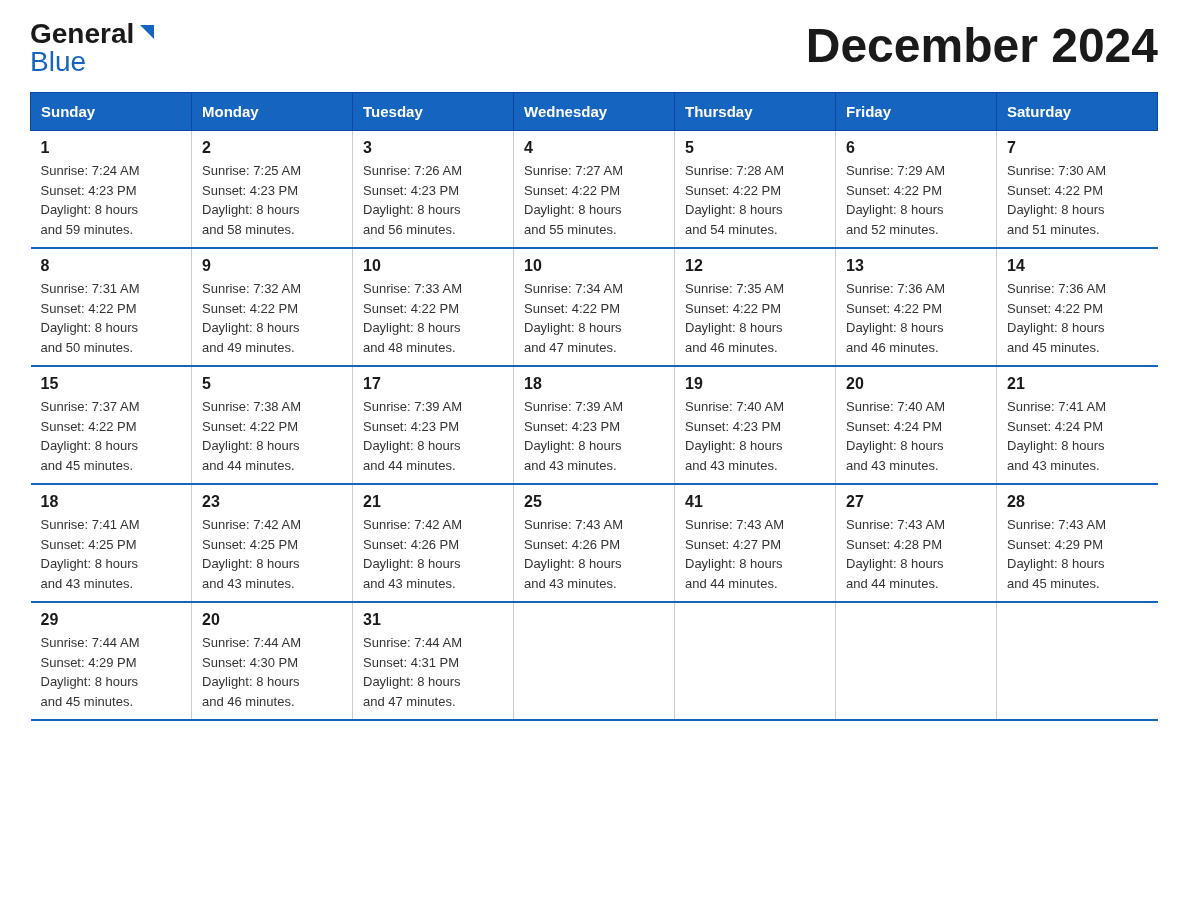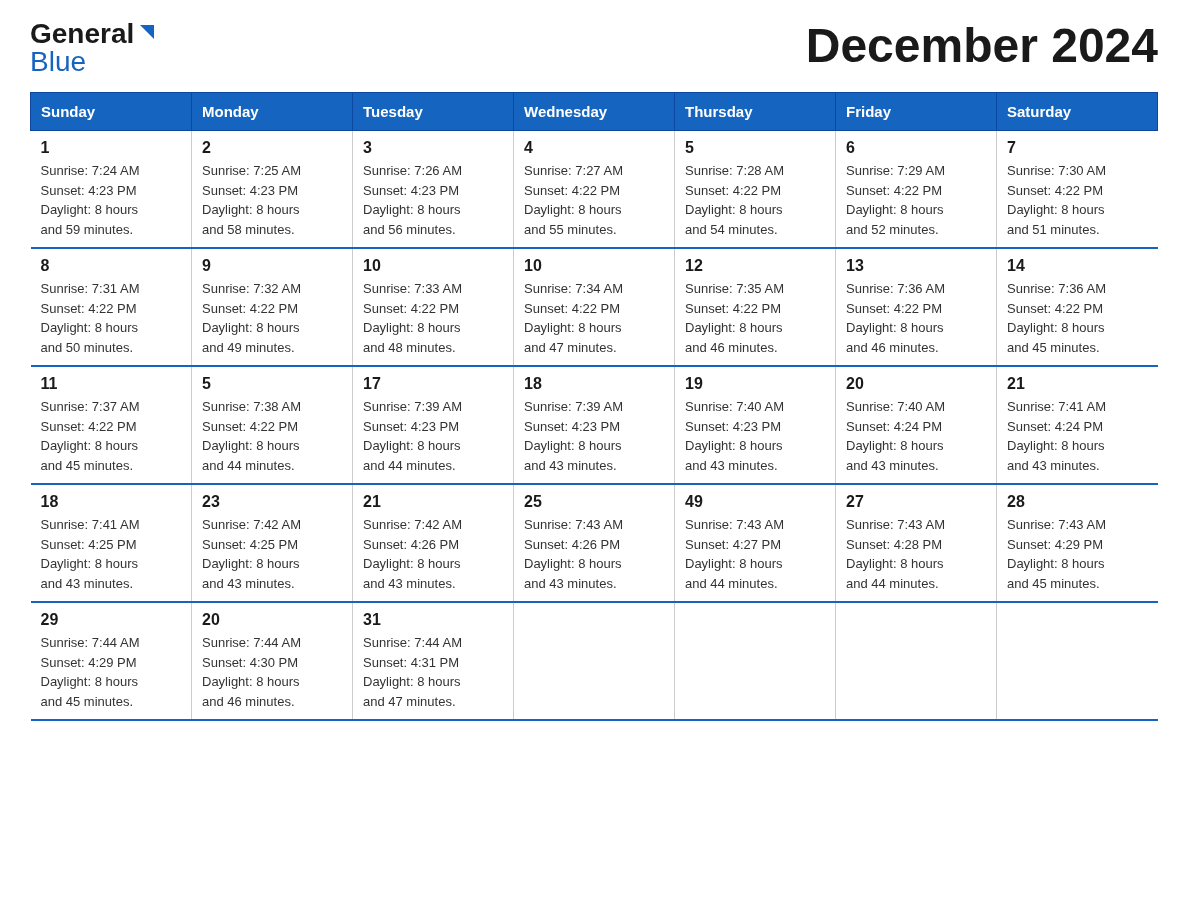--- a/index.html
+++ b/index.html
@@ -260,21 +260,21 @@
         <div class="day-info">
           Sunrise: 7:36 AM<br>
           Sunset: 4:22 PM<br>
           Daylight: 8 hours<br>
           and 45 minutes.
         </div>
       </td>
       </tr>
       <tr>
         <td>
-        <span class="day-number">11</span>
+        <span class="day-number">15</span>
         <div class="day-info">
           Sunrise: 7:37 AM<br>
           Sunset: 4:22 PM<br>
           Daylight: 8 hours<br>
           and 45 minutes.
         </div>
       </td>
         <td>
         <span class="day-number">5</span>
         <div class="day-info">
@@ -361,21 +361,21 @@
         <td>
         <span class="day-number">25</span>
         <div class="day-info">
           Sunrise: 7:43 AM<br>
           Sunset: 4:26 PM<br>
           Daylight: 8 hours<br>
           and 43 minutes.
         </div>
       </td>
         <td>
-        <span class="day-number">49</span>
+        <span class="day-number">41</span>
         <div class="day-info">
           Sunrise: 7:43 AM<br>
           Sunset: 4:27 PM<br>
           Daylight: 8 hours<br>
           and 44 minutes.
         </div>
       </td>
         <td>
         <span class="day-number">27</span>
         <div class="day-info">

